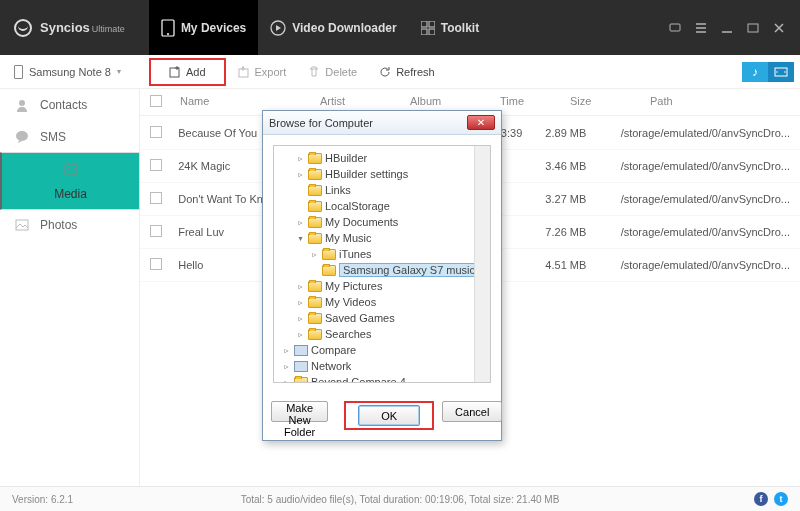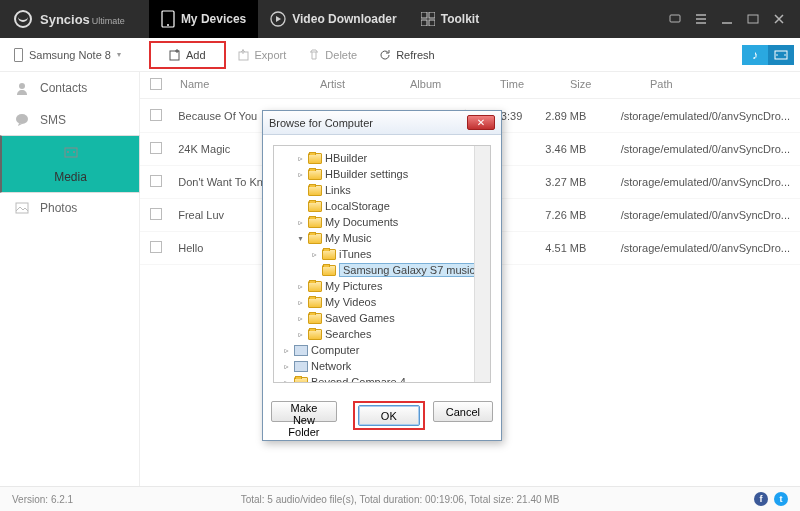--- a/index.html
+++ b/index.html
@@ -1,19 +1,19 @@
 <!DOCTYPE html>
 <html><head>
 <meta charset="utf-8">
 <style>
 * { margin: 0; padding: 0; box-sizing: border-box; font-family: "Segoe UI", Arial, sans-serif; }
 body { width: 800px; height: 511px; background: #fff; overflow: hidden; position: relative; font-size: 12px; color: #444; }
 
 
-.titlebar { height: 38px; background: #2d2d2d; display: flex; align-items: center; color: #ddd; }
+.titlebar { height: 55px; background: #2d2d2d; display: flex; align-items: center; color: #ddd; }
 .logo-wrap { display: flex; align-items: center; padding: 0 14px; gap: 8px; }
 .logo-circle { width: 18px; height: 18px; border: 2px solid #ddd; border-radius: 50%; position: relative; }
 .logo-circle::before { content: ""; position: absolute; width: 10px; height: 5px; border-bottom: 2px solid #ddd; border-radius: 0 0 10px 10px; top: 3px; left: 2px; }
 .app-name { font-size: 13px; }
 .app-name b { font-weight: 600; }
 .app-sub { font-size: 9px; opacity: .7; margin-left: 2px; }
 .main-tabs { display: flex; height: 100%; margin-left: 10px; }
 .main-tab { display: flex; align-items: center; gap: 6px; padding: 0 12px; cursor: pointer; font-size: 12px; font-weight: 600; }
 .main-tab.active { background: #000; }
 .win-controls { margin-left: auto; display: flex; align-items: center; gap: 12px; padding-right: 14px; }
@@ -68,21 +68,21 @@
 .tree-scroll { position: absolute; right: 0; top: 0; bottom: 0; width: 16px; background: #f0f0f0; border-left: 1px solid #ddd; }
 .node { display: flex; align-items: center; height: 16px; gap: 3px; white-space: nowrap; }
 .arrow { width: 9px; height: 9px; display: inline-flex; align-items: center; justify-content: center; font-size: 8px; color: #777; }
 .fld { width: 14px; height: 11px; background: linear-gradient(#ffe9a8,#f5c33b); border: 1px solid #d4a017; border-radius: 1px; position: relative; }
 .fld.s::before { content: ""; position: absolute; top: -2px; left: 0; width: 5px; height: 2px; background: #f5c33b; border: 1px solid #d4a017; border-bottom: none; }
 .comp { width: 14px; height: 11px; background: #d0dff0; border: 1px solid #7a97b3; }
 .sel { background: #cde6f7; border: 1px solid #7ab0d8; padding: 0 3px; }
 .dlg-buttons { display: flex; gap: 8px; padding: 8px 8px 10px; justify-content: flex-start; align-items: flex-start; }
 .dlg-btn { height: 21px; padding: 0 12px; background: linear-gradient(#fefefe,#e6e6e6); border: 1px solid #a8a8a8; border-radius: 2px; font-size: 11px; cursor: pointer; }
 .dlg-btn.ok { border: 1px solid #5a98d0; box-shadow: 0 0 0 1px #a8cdf0 inset; padding: 0 22px; }
-.ok-highlight { border: 2px solid #e03030; padding: 2px 3px; }
+.ok-highlight { border: 2px solid #e03030; padding: 2px 12px; }
 .spacer { flex:1; }
 
 svg { display: block; }
 </style>
 </head>
 <body>
 
 <div class="titlebar">
   <div class="logo-wrap">
     <span class="logo-circle"></span>
@@ -364,21 +364,21 @@
             <span>Saved Games</span>
           </div>
           <div class="node" style="padding-left: 20px;">
             <span class="arrow">▹</span>
             <span class="fld s"></span>
             <span>Searches</span>
           </div>
           <div class="node" style="padding-left: 6px;">
             <span class="arrow">▹</span>
             <span class="comp"></span>
-            <span>Computer</span>
+            <span>Compare</span>
           </div>
           <div class="node" style="padding-left: 6px;">
             <span class="arrow">▹</span>
             <span class="comp"></span>
             <span>Network</span>
           </div>
           <div class="node" style="padding-left: 6px;">
             <span class="arrow">▹</span>
             <span class="fld s"></span>
             <span>Beyond Compare 4</span>

